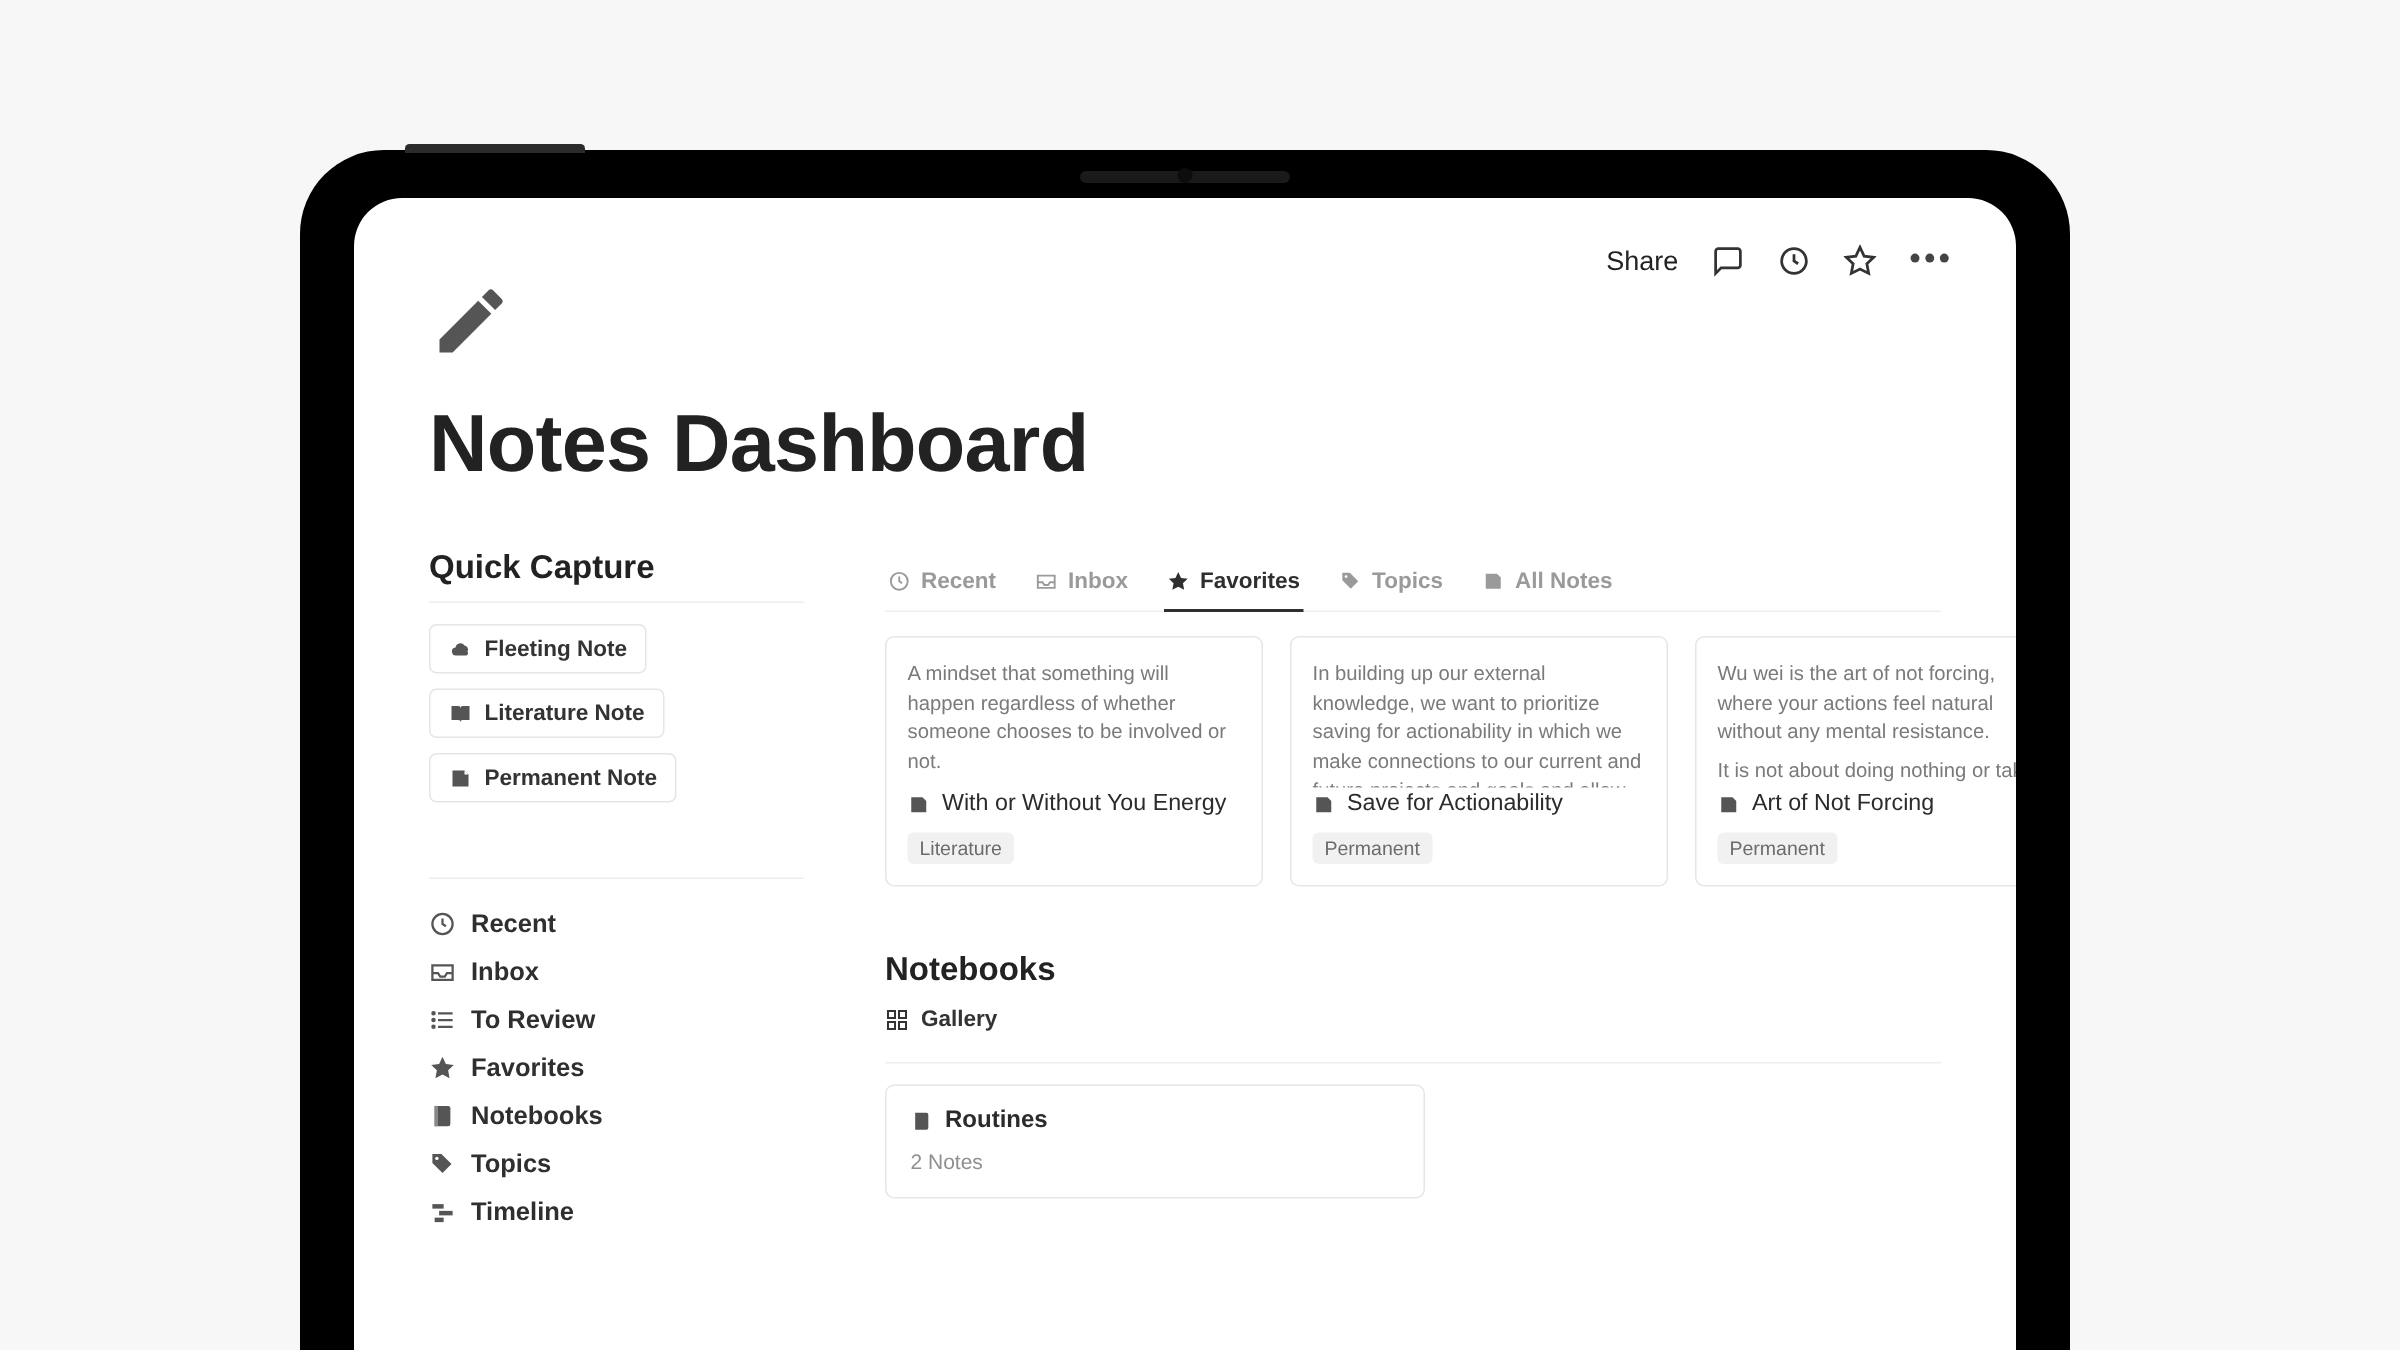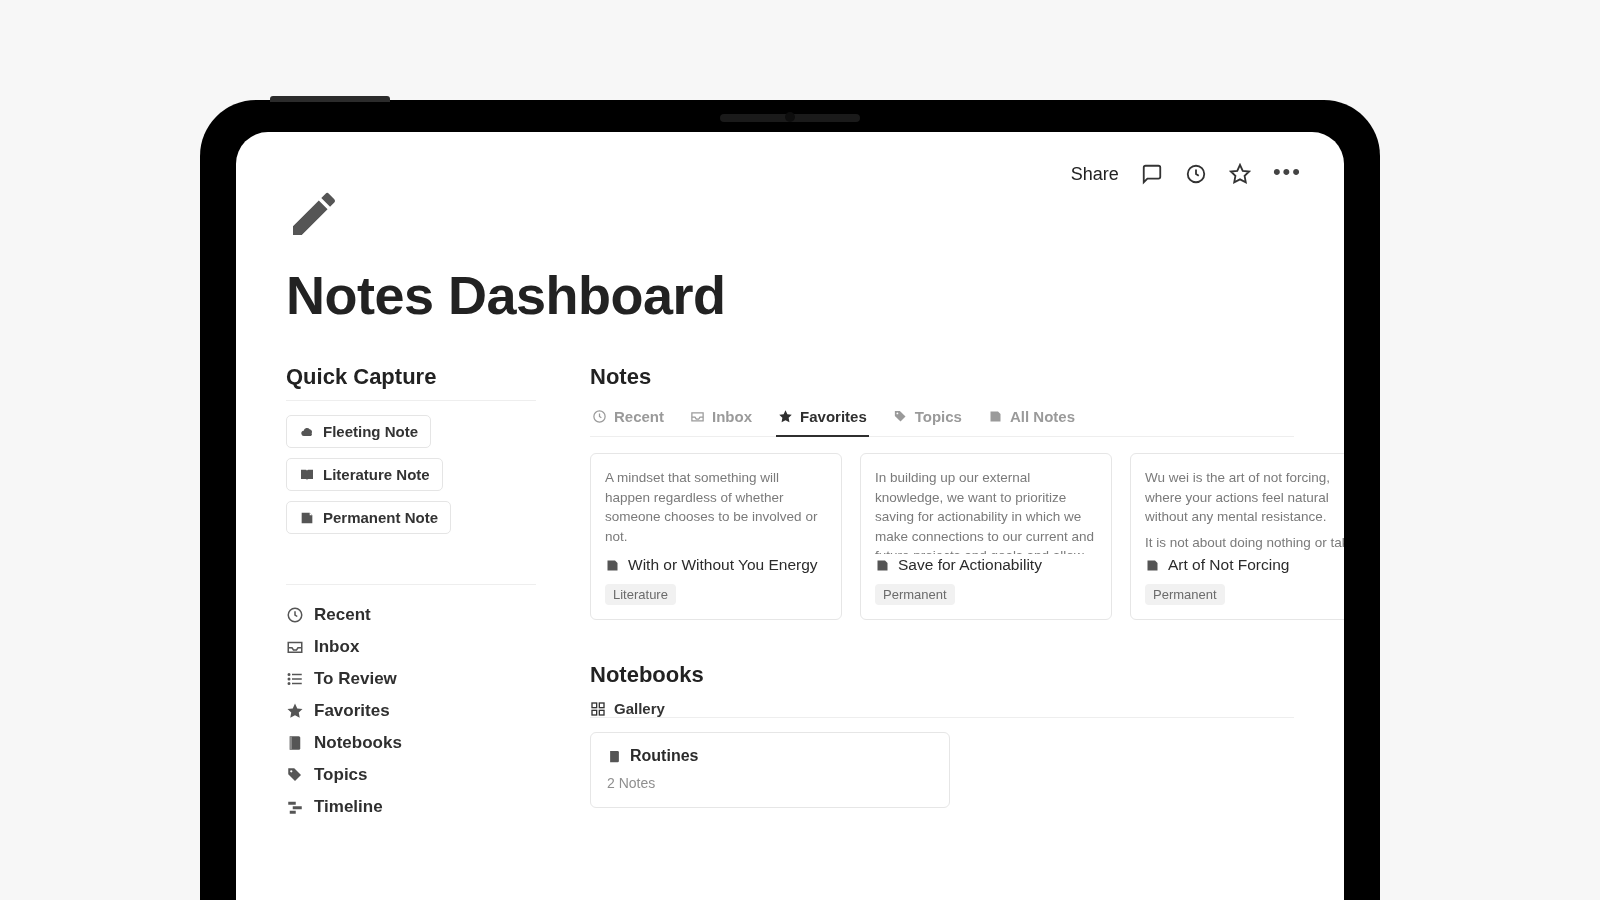--- a/index.html
+++ b/index.html
@@ -208,21 +208,21 @@
     margin-top: 42px;
     margin-bottom: 6px;
   }
   .view-row {
     display: flex;
     align-items: center;
     gap: 8px;
     font-size: 15px;
     font-weight: 600;
     color: #8f8f8f;
-    padding: 6px 0 0 0;
+    padding: 6px 0 20px 0;
     border-bottom: 1px solid #eee;
   }
   .view-row.active { color:#333; }
   .view-row svg { width:16px; height:16px; }
 
   .nb-cards {
     display: flex;
     gap: 18px;
     margin-top: 14px;
   }
@@ -372,21 +372,20 @@
                     <rect x="9" y="11" width="12" height="4"></rect>
                     <rect x="5" y="17" width="8" height="4"></rect>
                   </svg>
                 <span>Timeline</span>
               </div>
             </div>
           </div>
         </div>
 
         <div class="right-col">
-          <div class="section-h">Notes</div>
 
           <div class="tabs">
             <div class="tab">
               <svg viewBox="0 0 24 24" fill="none" stroke="currentColor" stroke-width="2">
                   <circle cx="12" cy="12" r="9"></circle>
                   <path d="M12 7v5l3 2"></path>
                 </svg>
               <span>Recent</span>
             </div>
             <div class="tab">

